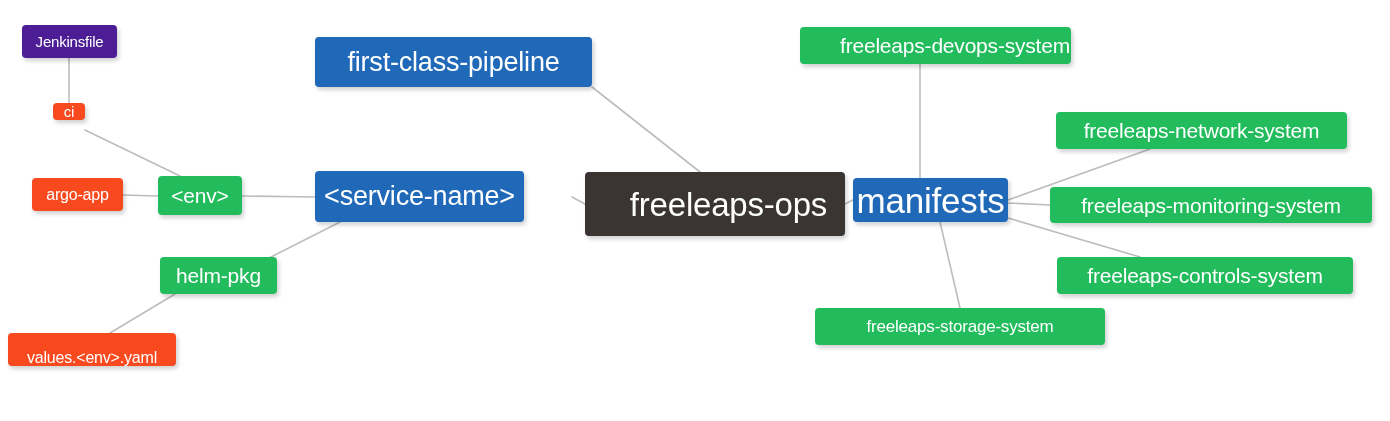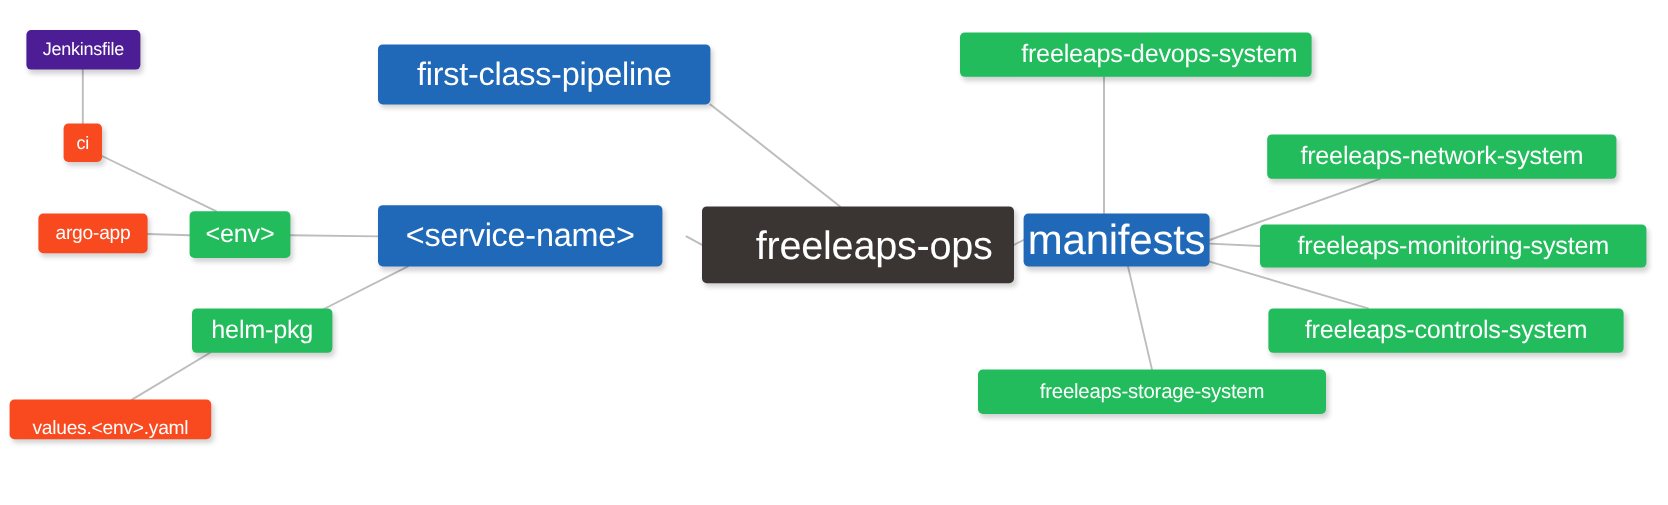--- a/index.html
+++ b/index.html
@@ -66,48 +66,48 @@
       <line x1="920" y1="178" x2="920" y2="64" stroke="#bdbdbd" stroke-width="1.6" stroke-linecap="round"></line>
       <line x1="1008" y1="200" x2="1150" y2="149" stroke="#bdbdbd" stroke-width="1.6" stroke-linecap="round"></line>
       <line x1="1008" y1="203" x2="1050" y2="205" stroke="#bdbdbd" stroke-width="1.6" stroke-linecap="round"></line>
       <line x1="1008" y1="218" x2="1140" y2="257" stroke="#bdbdbd" stroke-width="1.6" stroke-linecap="round"></line>
       <line x1="940" y1="222" x2="960" y2="308" stroke="#bdbdbd" stroke-width="1.6" stroke-linecap="round"></line>
     </svg>
   <div id="node-layer">
       <div class="node c-root" style="left: 585px; top: 172px; width: 260px; height: 64px; font-size: 33px;">
         <span class="node-label">freeleaps-ops</span>
       </div>
-      <div class="node c-blue" style="left: 315px; top: 171px; width: 237px; height: 51px; font-size: 27px;">
+      <div class="node c-blue" style="left: 315px; top: 171px; width: 209px; height: 51px; font-size: 27px;">
         <span class="node-label">&lt;service-name&gt;</span>
       </div>
       <div class="node c-blue" style="left: 315px; top: 37px; width: 277px; height: 50px; font-size: 27px;">
         <span class="node-label">first-class-pipeline</span>
       </div>
       <div class="node c-blue" style="left: 853px; top: 178px; width: 155px; height: 44px; font-size: 35px;">
         <span class="node-label">manifests</span>
       </div>
       <div class="node c-green" style="left: 158px; top: 176px; width: 84px; height: 39px; font-size: 21px;">
         <span class="node-label">&lt;env&gt;</span>
       </div>
       <div class="node c-green" style="left: 148px; top: 257px; width: 117px; height: 37px; font-size: 21px; margin-left: 12px;">
         <span class="node-label">helm-pkg</span>
       </div>
       <div class="node c-orange" style="left: 22px; top: 25px; width: 95px; height: 33px; font-size: 15px;">
         <span class="node-label">Jenkinsfile</span>
       </div>
-      <div class="node c-red" style="left: 53px; top: 103px; width: 32px; height: 32px; font-size: 15px;">
+      <div class="node c-red" style="left: 53px; top: 103px; width: 32px; height: 17px; font-size: 15px;">
         <span class="node-label">ci</span>
       </div>
       <div class="node c-red" style="left: 32px; top: 178px; width: 91px; height: 33px; font-size: 16px;">
         <span class="node-label">argo-app</span>
       </div>
       <div class="node c-red" style="left: 8px; top: 333px; width: 168px; height: 33px; font-size: 16px; align-items: flex-end;">
         <span class="node-label">values.&lt;env&gt;.yaml</span>
       </div>
-      <div class="node c-green" style="left: 800px; top: 27px; width: 293px; height: 37px; font-size: 21px; padding-left: 39px;">
+      <div class="node c-green" style="left: 800px; top: 27px; width: 271px; height: 37px; font-size: 21px; padding-left: 39px;">
         <span class="node-label">freeleaps-devops-system</span>
       </div>
       <div class="node c-green" style="left: 1056px; top: 112px; width: 291px; height: 37px; font-size: 21px;">
         <span class="node-label">freeleaps-network-system</span>
       </div>
       <div class="node c-green" style="left: 1050px; top: 187px; width: 322px; height: 36px; font-size: 21px; text-align: right;">
         <span class="node-label">freeleaps-monitoring-system</span>
       </div>
       <div class="node c-green" style="left: 1057px; top: 257px; width: 296px; height: 37px; font-size: 21px;">
         <span class="node-label">freeleaps-controls-system</span>

